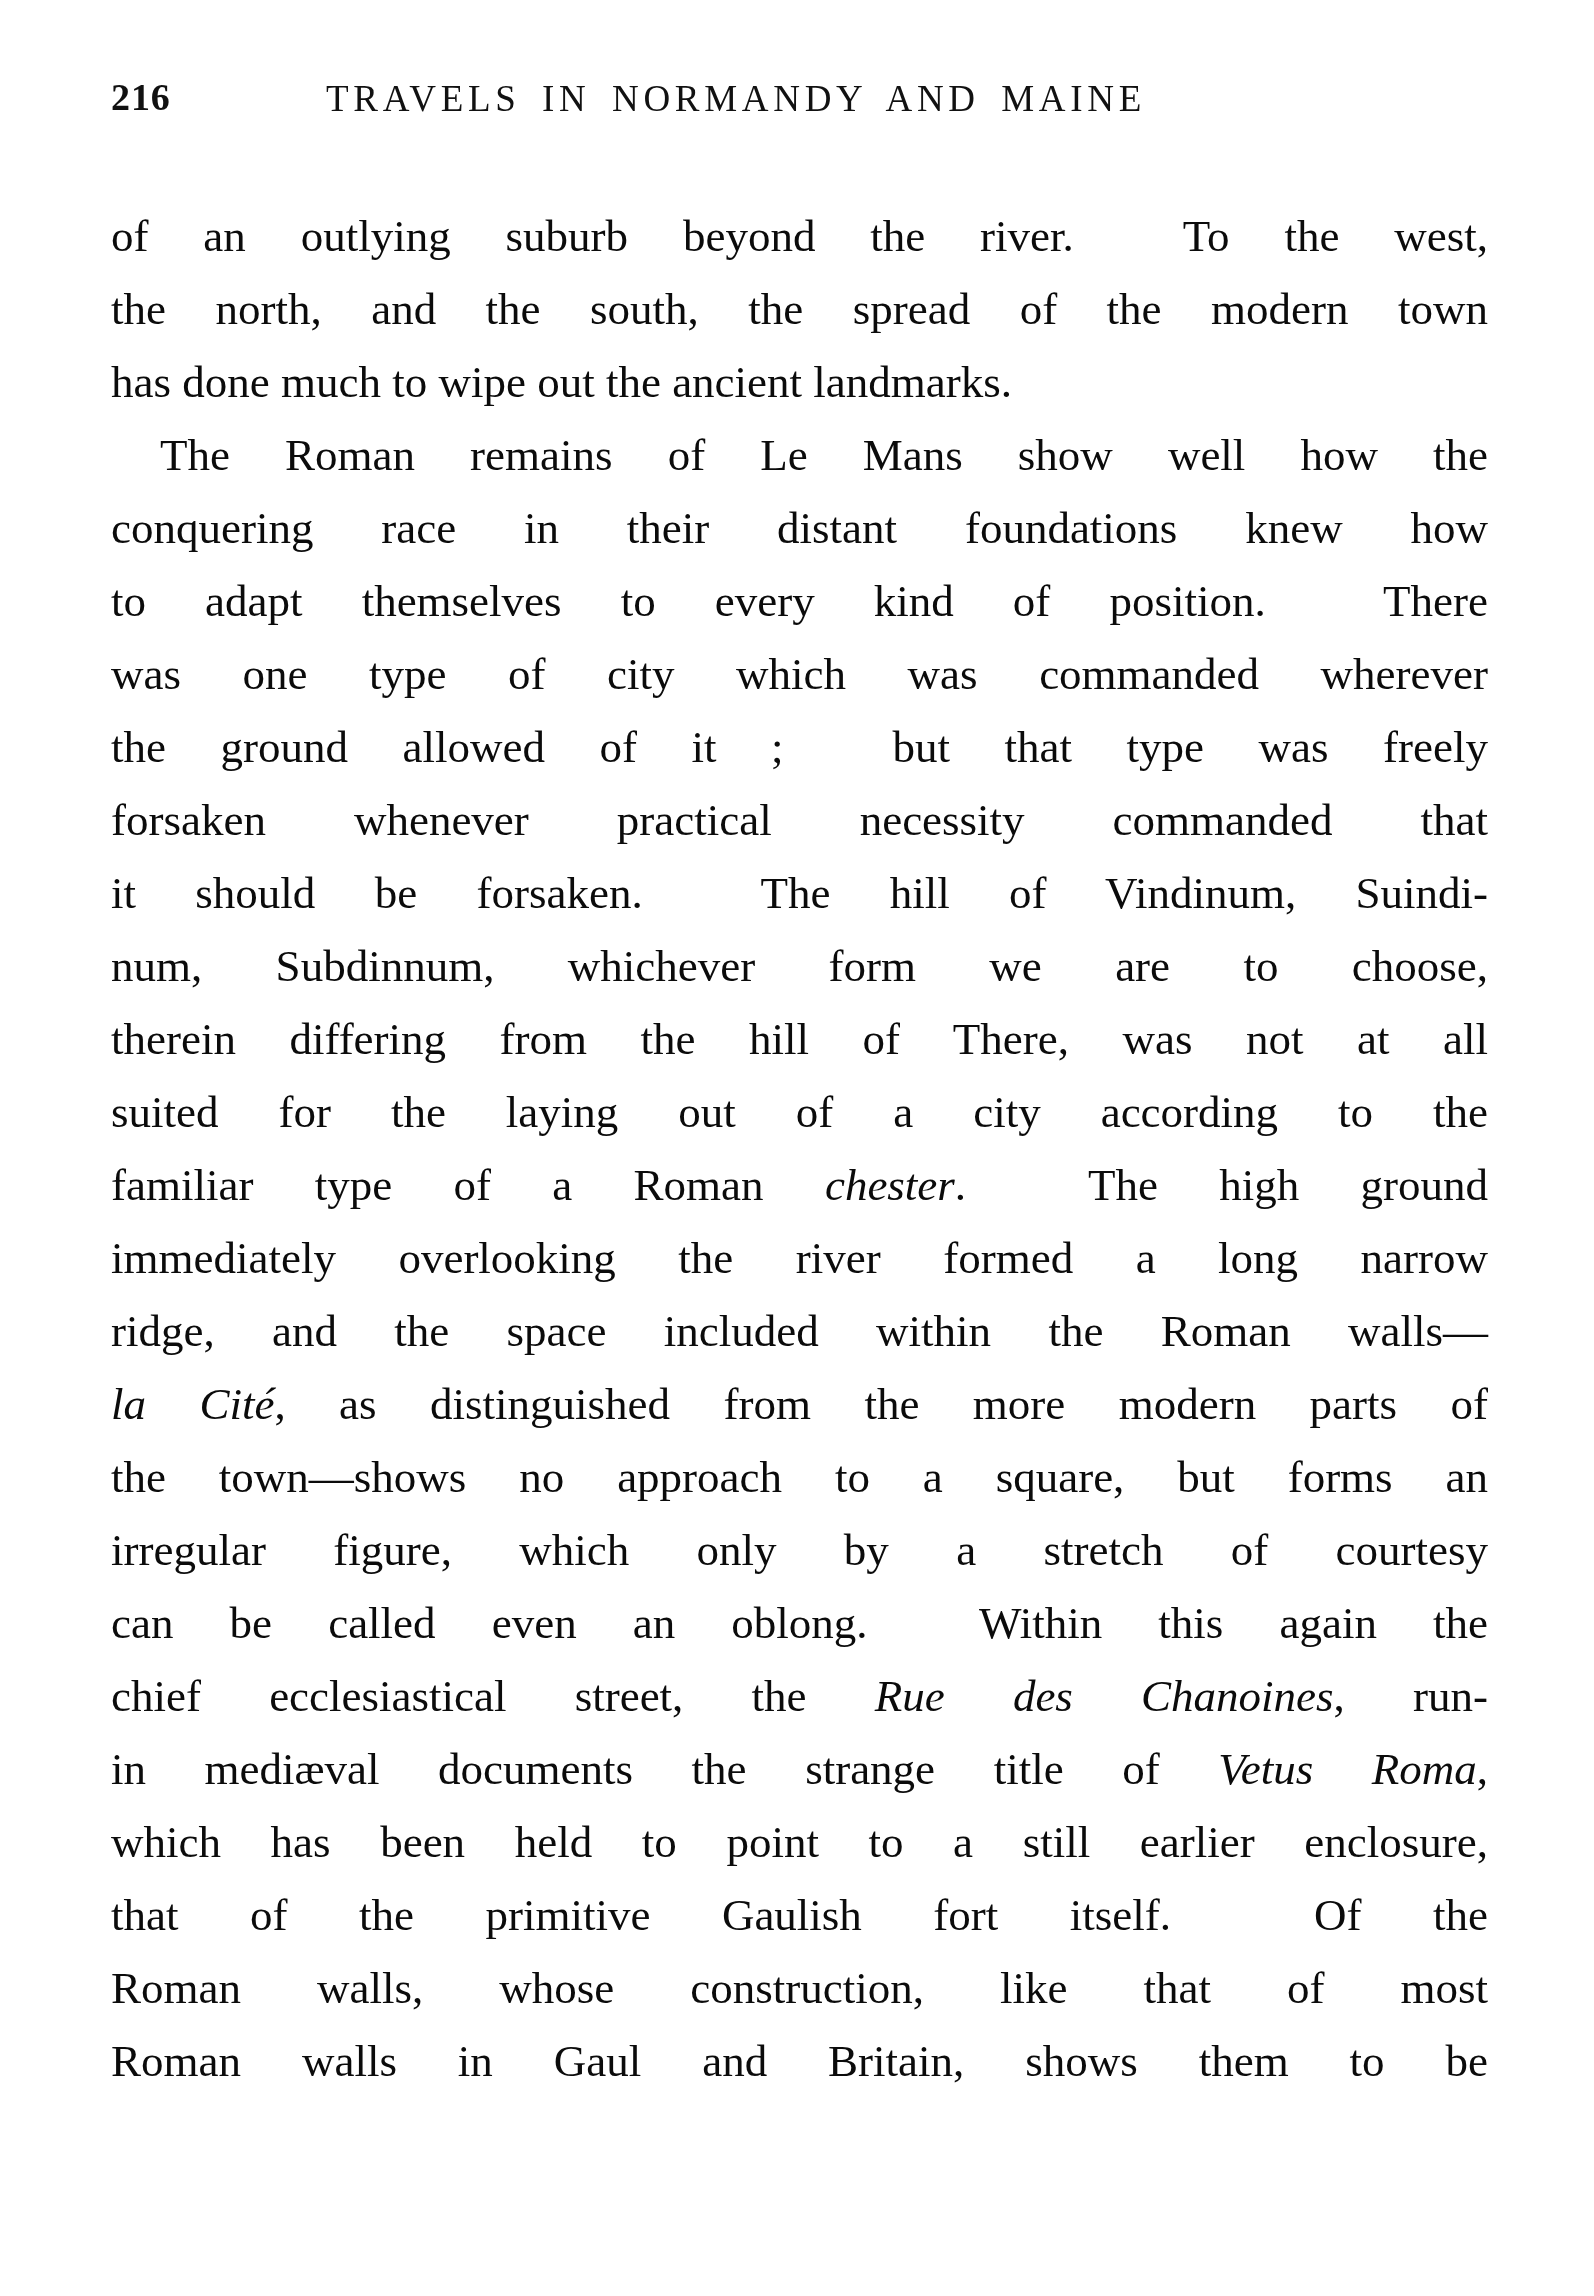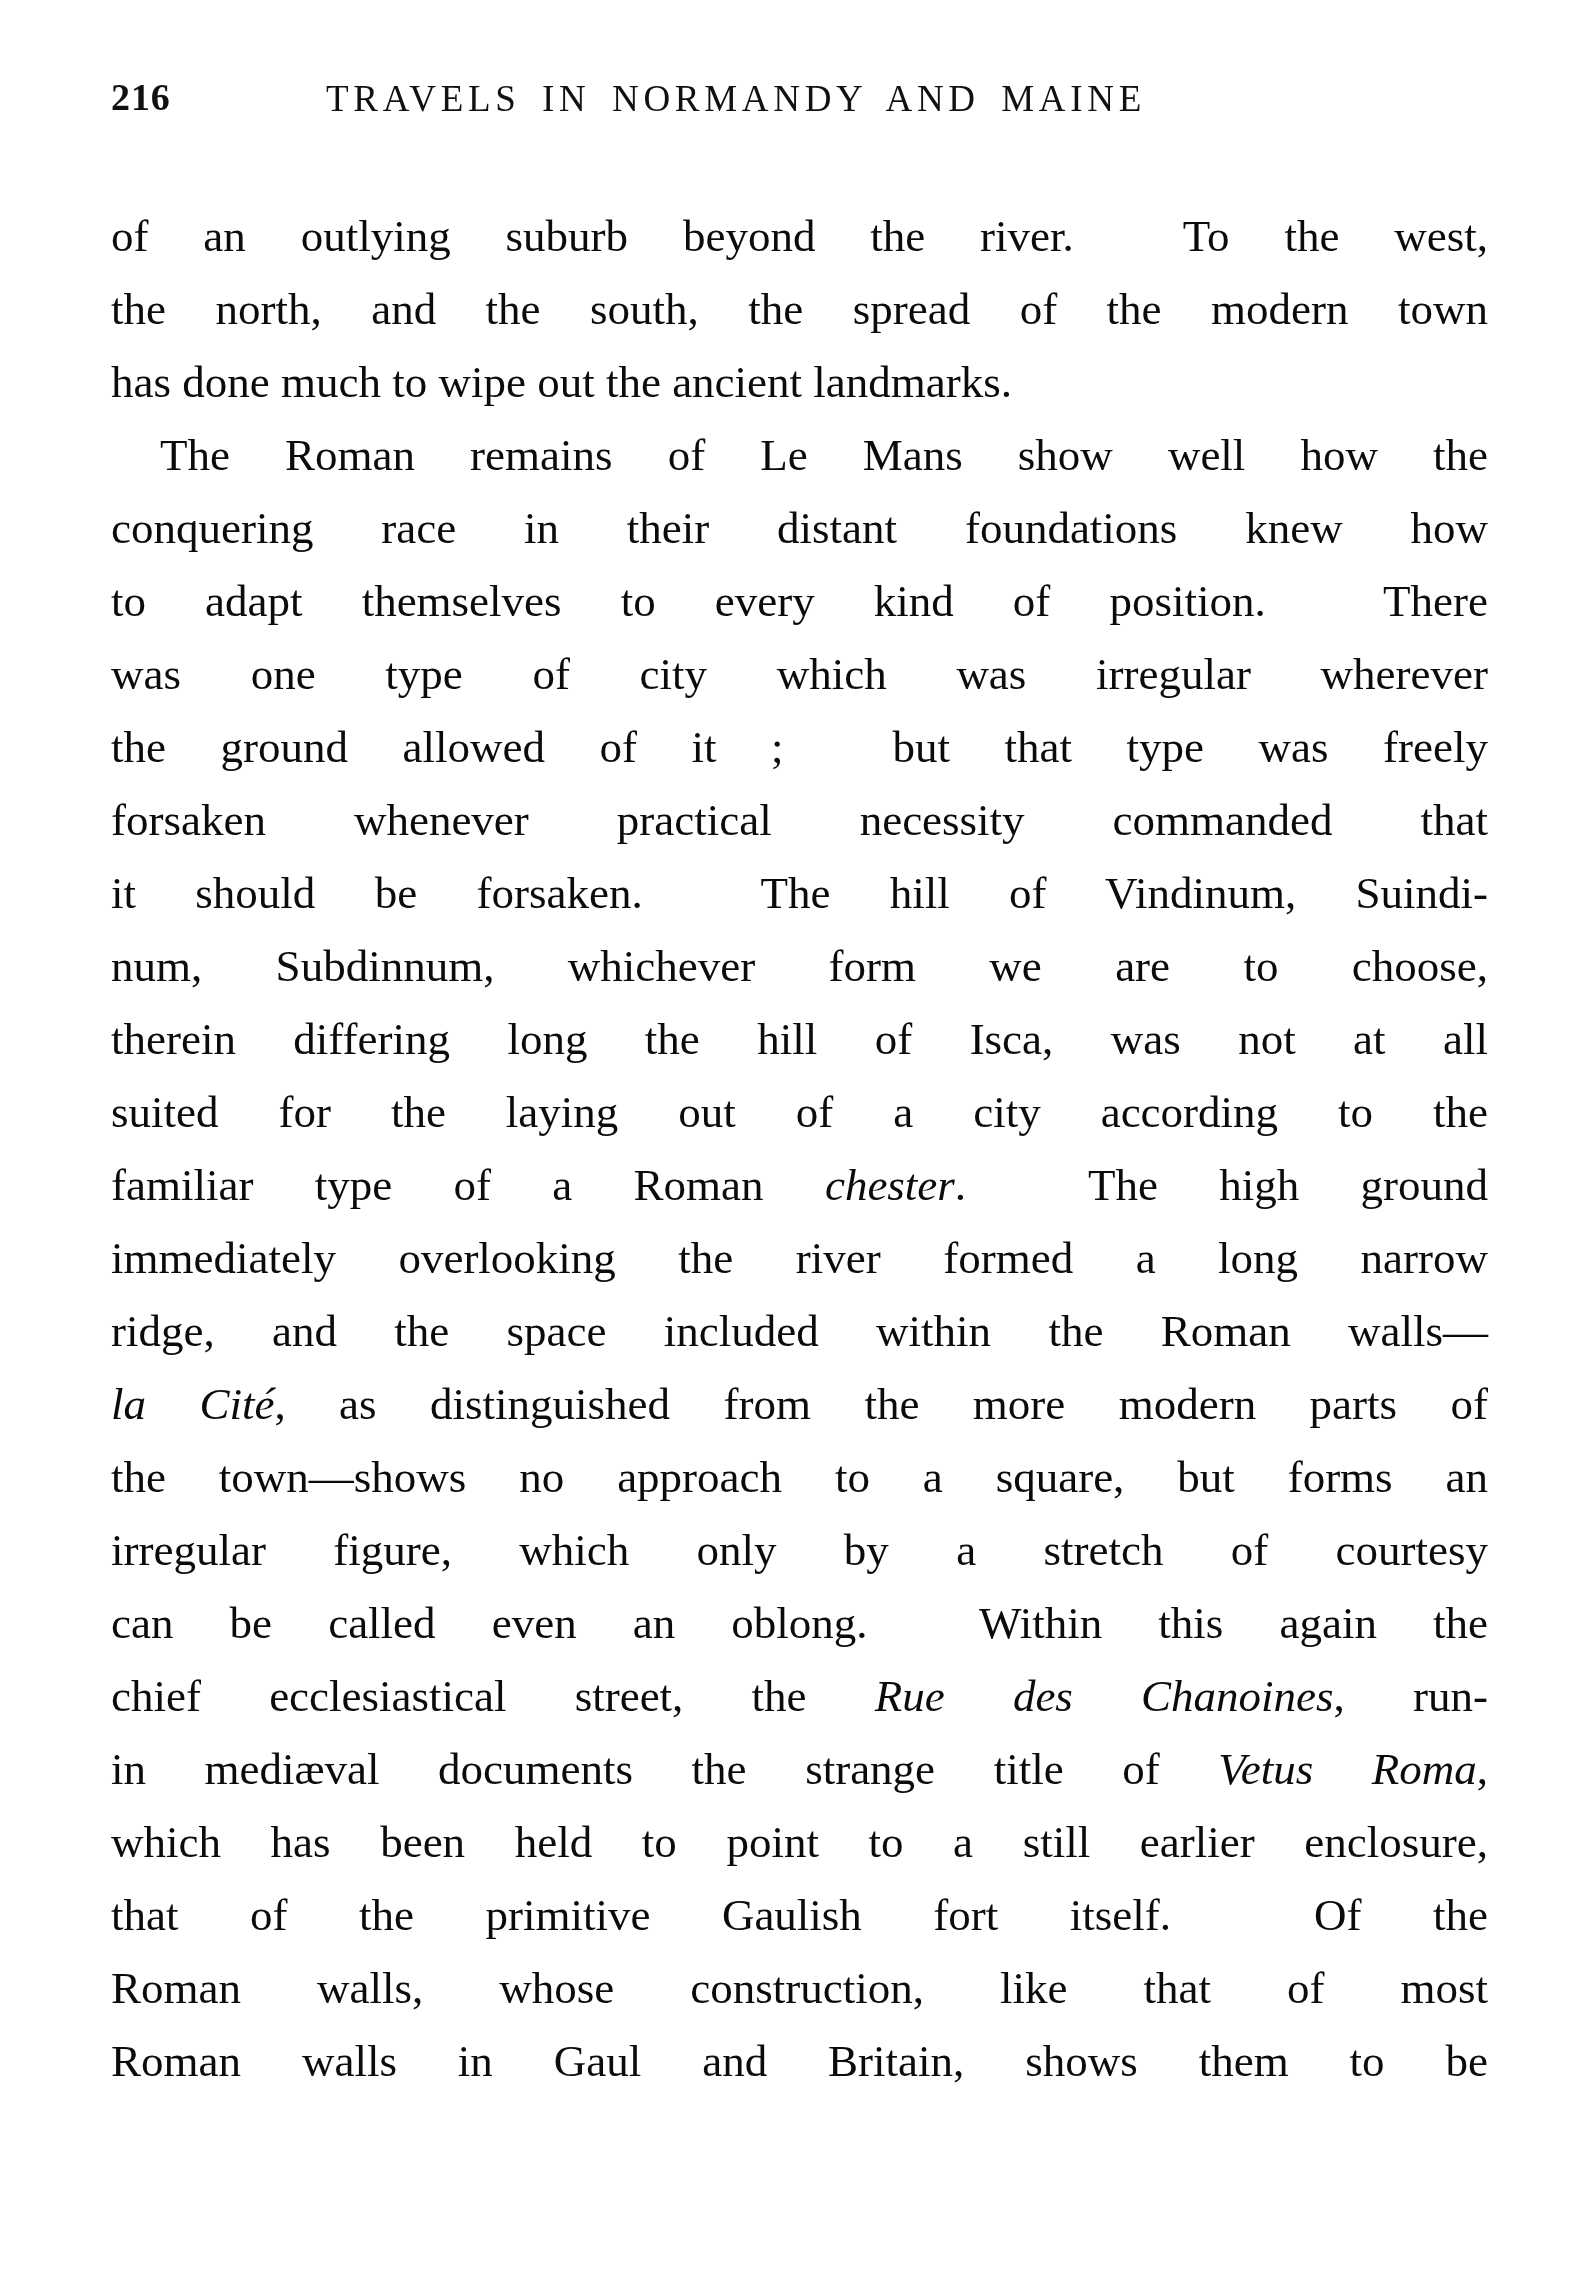--- a/index.html
+++ b/index.html
@@ -78,26 +78,26 @@
 <div class="page">
   <div class="page-number">216</div>
   <div class="running-title">TRAVELS IN NORMANDY AND MAINE</div>
   <div class="text-block">
       <div class="line"><span>of an outlying suburb beyond the river.&nbsp; To the west,</span></div>
       <div class="line"><span>the north, and the south, the spread of the modern town</span></div>
       <div class="line para-end"><span>has done much to wipe out the ancient landmarks.</span></div>
       <div class="line indent"><span>The Roman remains of Le Mans show well how the</span></div>
       <div class="line"><span>conquering race in their distant foundations knew how</span></div>
       <div class="line"><span>to adapt themselves to every kind of position.&nbsp; There</span></div>
-      <div class="line"><span>was one type of city which was irregular wherever</span></div>
+      <div class="line"><span>was one type of city which was commanded wherever</span></div>
       <div class="line"><span>the ground allowed of it&nbsp;;&nbsp; but that type was freely</span></div>
       <div class="line"><span>forsaken whenever practical necessity commanded that</span></div>
       <div class="line"><span>it should be forsaken.&nbsp; The hill of Vindinum, Suindi-</span></div>
       <div class="line"><span>num, Subdinnum, whichever form we are to choose,</span></div>
-      <div class="line"><span>therein differing long the hill of Isca, was not at all</span></div>
+      <div class="line"><span>therein differing from the hill of There, was not at all</span></div>
       <div class="line"><span>suited for the laying out of a city according to the</span></div>
       <div class="line"><span>familiar type of a Roman </span><span class="it">chester</span><span>.&nbsp; The high ground</span></div>
       <div class="line"><span>immediately overlooking the river formed a long narrow</span></div>
       <div class="line"><span>ridge, and the space included within the Roman walls—</span></div>
       <div class="line"><span class="it">la Cité</span><span>, as distinguished from the more modern parts of</span></div>
       <div class="line"><span>the town—shows no approach to a square, but forms an</span></div>
       <div class="line"><span>irregular figure, which only by a stretch of courtesy</span></div>
       <div class="line"><span>can be called even an oblong.&nbsp; Within this again the</span></div>
       <div class="line"><span>chief ecclesiastical street, the </span><span class="it">Rue des Chanoines</span><span>, run-</span></div>
       <div class="line"><span>in mediæval documents the strange title of </span><span class="it">Vetus Roma</span><span>,</span></div>

